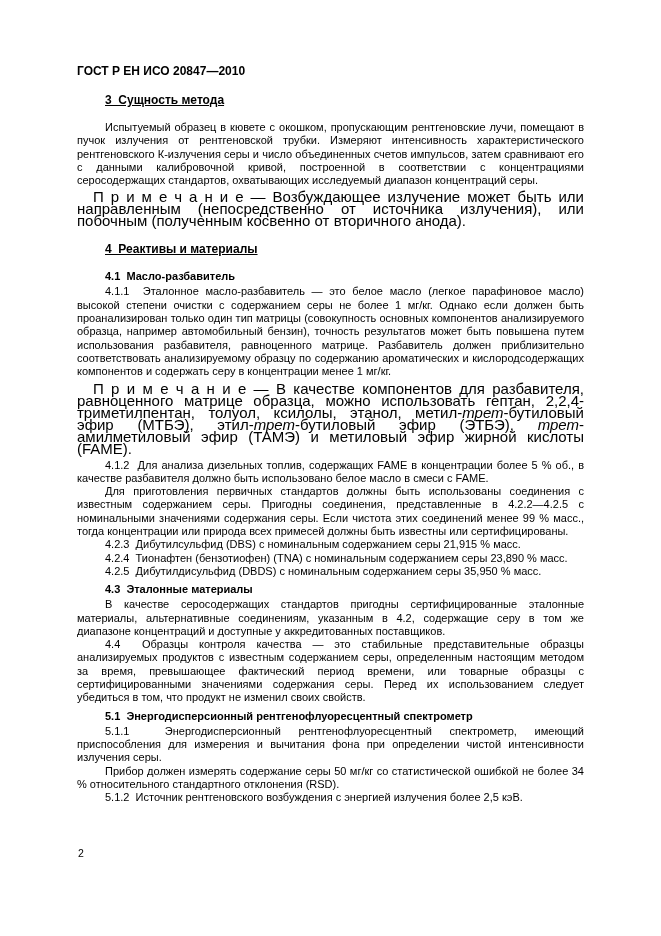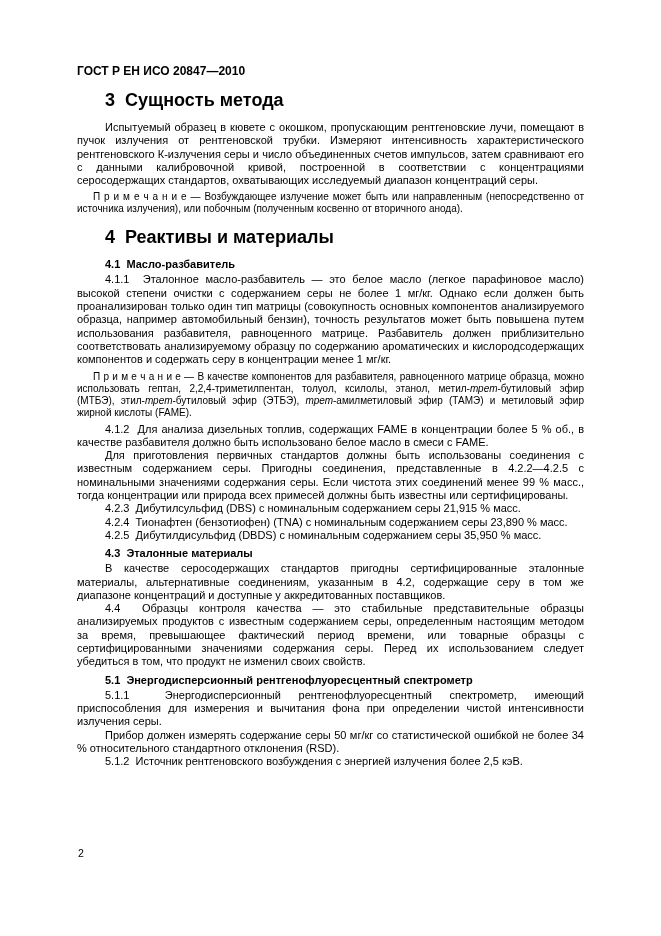--- a/index.html
+++ b/index.html
@@ -20,40 +20,41 @@
     overflow: hidden;
   }
   .doc-header {
     font-size: 12px;
     font-weight: bold;
     line-height: 14px;
     margin-bottom: 2px;
   }
   .doc-body { width: 507px; }
   .blk-h1 {
-    font-size: 18px;
+    font-size: 12px;
     font-weight: bold;
     margin: 14px 0 13px 28px;
     line-height: 16px;
+    text-decoration: underline;
   }
   .blk-h2 {
     font-size: 11px;
     font-weight: bold;
     margin: 5px 0 2px 28px;
     line-height: 13px;
   }
   .blk-body {
     font-size: 11px;
     line-height: 13.3px;
     text-align: justify;
     text-indent: 28px;
     margin: 0;
   }
   .blk-note {
-    font-size: 10px;
+    font-size: 15px;
     line-height: 12px;
     text-align: justify;
     text-indent: 16px;
     margin: 4px 0;
   }
   .blk-note i { font-style: italic; }
   .page-number {
     position: absolute;
     left: 78px;
     top: 847px;

